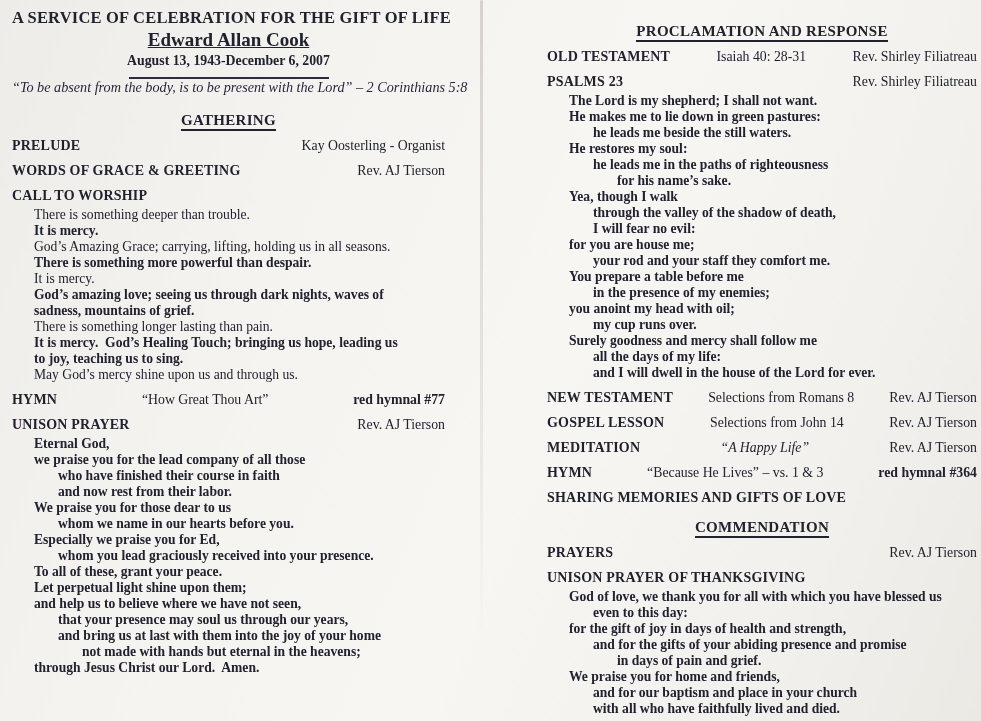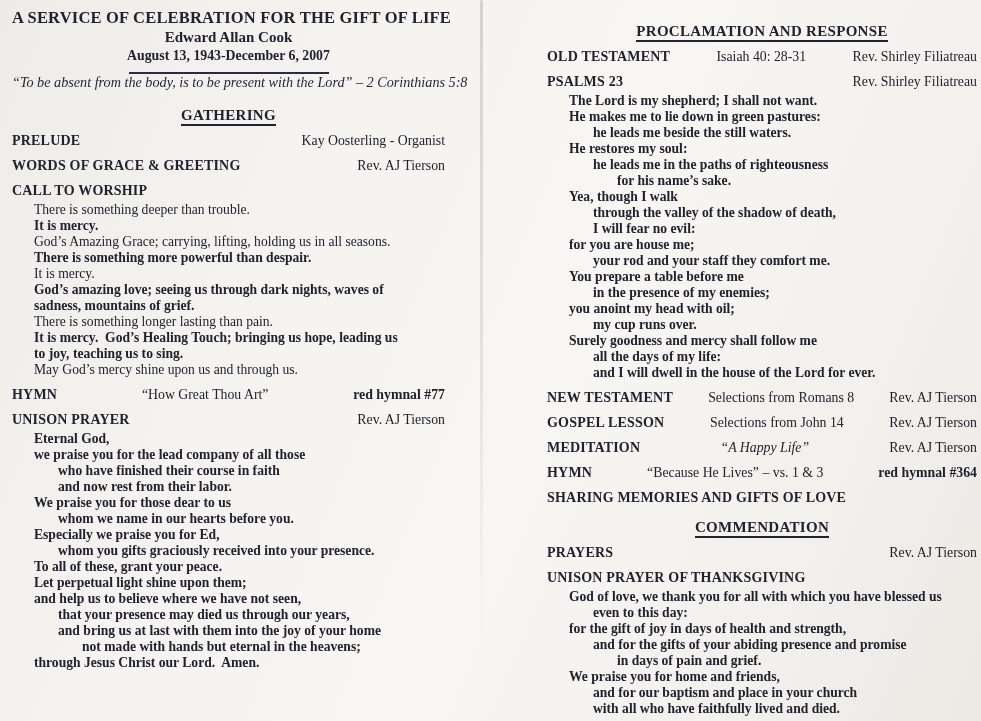--- a/index.html
+++ b/index.html
@@ -19,21 +19,21 @@
     background:linear-gradient(to bottom, rgba(175,170,160,.45), rgba(190,186,177,.3) 60%, rgba(190,186,177,0));
     border-radius:2px;
   }
   .col { box-sizing:border-box; position:relative; }
   .col.left  { width:490px; padding:7px 45px 0 12px; }
   .col.right { width:491px; padding:7px 4px 0 57px; }
 
   .titleblock { text-align:center; line-height:1.28; white-space:nowrap; }
   .t-main  { font-weight:bold; font-size:16.5px; letter-spacing:.2px; }
   .t-date  { font-weight:bold; font-size:13.5px; }
-  .t-name  { font-weight:bold; font-size:15px; }
+  .t-name  { font-weight:bold; font-size:19px;text-decoration:underline; }
   .t-span  { font-weight:bold; font-size:13.8px;text-align:center; }
 
   .rule { width:200px; height:2px; background:#2c2c3c; margin:7px auto 0; }
 
   .quote {
     font-style:italic; font-size:14.2px;
     white-space:nowrap; color:#26263a;
   }
 
   .heading { text-align:center; font-weight:bold; font-size:15px; margin:13px 0 0; letter-spacing:.3px; }
@@ -109,25 +109,25 @@
           <span class="rgt">Rev. AJ Tierson</span>
         </div>
         <div class="lines">
           <div class="line i1 bold">Eternal God,</div>
           <div class="line i1 bold">we praise you for the lead company of all those</div>
           <div class="line i2 bold">who have finished their course in faith</div>
           <div class="line i2 bold">and now rest from their labor.</div>
           <div class="line i1 bold">We praise you for those dear to us</div>
           <div class="line i2 bold">whom we name in our hearts before you.</div>
           <div class="line i1 bold">Especially we praise you for Ed,</div>
-          <div class="line i2 bold">whom you gifts graciously received into your presence.</div>
+          <div class="line i2 bold">whom you lead graciously received into your presence.</div>
           <div class="line i1 bold">To all of these, grant your peace.</div>
           <div class="line i1 bold">Let perpetual light shine upon them;</div>
           <div class="line i1 bold">and help us to believe where we have not seen,</div>
-          <div class="line i2 bold">that your presence may died us through our years,</div>
+          <div class="line i2 bold">that your presence may soul us through our years,</div>
           <div class="line i2 bold">and bring us at last with them into the joy of your home</div>
           <div class="line i3 bold">not made with hands but eternal in the heavens;</div>
           <div class="line i1 bold">through Jesus Christ our Lord.&nbsp; Amen.</div>
         </div>
       </div>
   </div>
 
   <div class="col right">
     <div data-list="right.blocks">
         <div class="heading"><span>PROCLAMATION AND RESPONSE</span></div>

